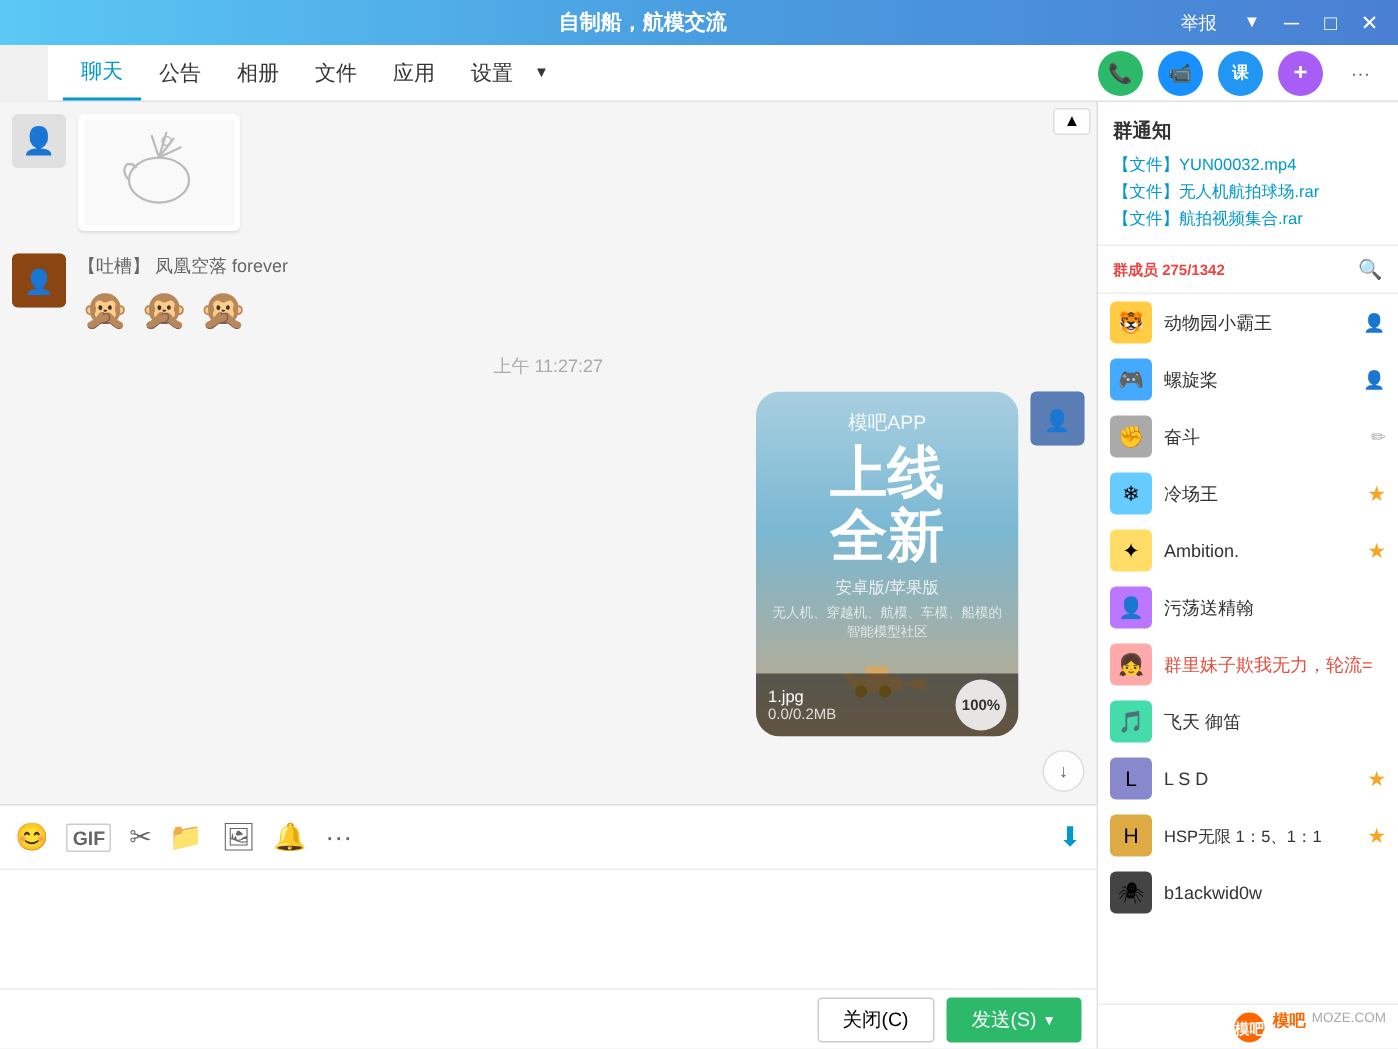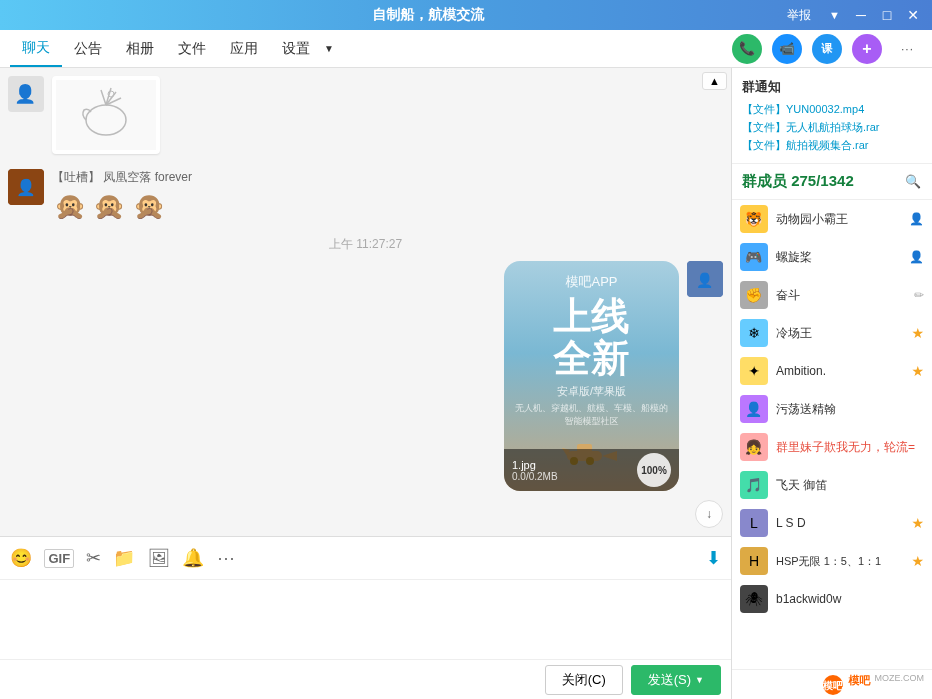--- a/index.html
+++ b/index.html
@@ -23,20 +23,21 @@
 
     
     .navbar {
       height: 38px;
       background: white;
       display: flex;
       align-items: center;
       padding: 0 10px;
       border-bottom: 1px solid #e0e0e0;
       gap: 0;
+      margin-left: 32px;
     }
     .nav-item {
       padding: 8px 12px;
       cursor: pointer;
       font-size: 14px;
       color: #333;
       position: relative;
     }
     .nav-item.active { color: #09c; border-bottom: 2px solid #09c; }
     .nav-settings { display: flex; align-items: center; gap: 14px; }
@@ -97,21 +98,21 @@
     .right-panel { width: 200px; background: white; display: flex; flex-direction: column; }
 
     
     .group-notice { padding: 10px; border-bottom: 1px solid #eee; }
     .group-notice-title { font-size: 13px; font-weight: bold; color: #333; margin-bottom: 6px; }
     .group-notice-content { font-size: 11px; color: #666; line-height: 1.5; }
     .file-item { font-size: 11px; color: #09c; cursor: pointer; margin-top: 3px; }
 
     
     .members-header { display: flex; align-items: center; justify-content: space-between; padding: 8px 10px; border-bottom: 1px solid #eee; }
-    .members-title { font-size: 15px; font-weight: bold; color: #15803d; }
+    .members-title { font-size: 10px; font-weight: bold; color: #ef4444; }
     .members-search { cursor: pointer; color: #666; }
 
     
     .member-list { flex: 1; overflow-y: auto; }
     .member-item { display: flex; align-items: center; padding: 5px 8px; gap: 8px; cursor: pointer; position: relative; }
     .member-avatar { width: 28px; height: 28px; border-radius: 4px; background: #ddd; flex-shrink: 0; overflow: hidden; display: flex; align-items: center; justify-content: center; font-size: 14px; position: relative; }
     .member-name { font-size: 12px; color: #333; flex: 1; overflow: hidden; text-overflow: ellipsis; white-space: nowrap; }
     .member-name.highlighted { color: #e74c3c; }
     .badge-star { color: #f5a623; font-size: 14px; }
 

